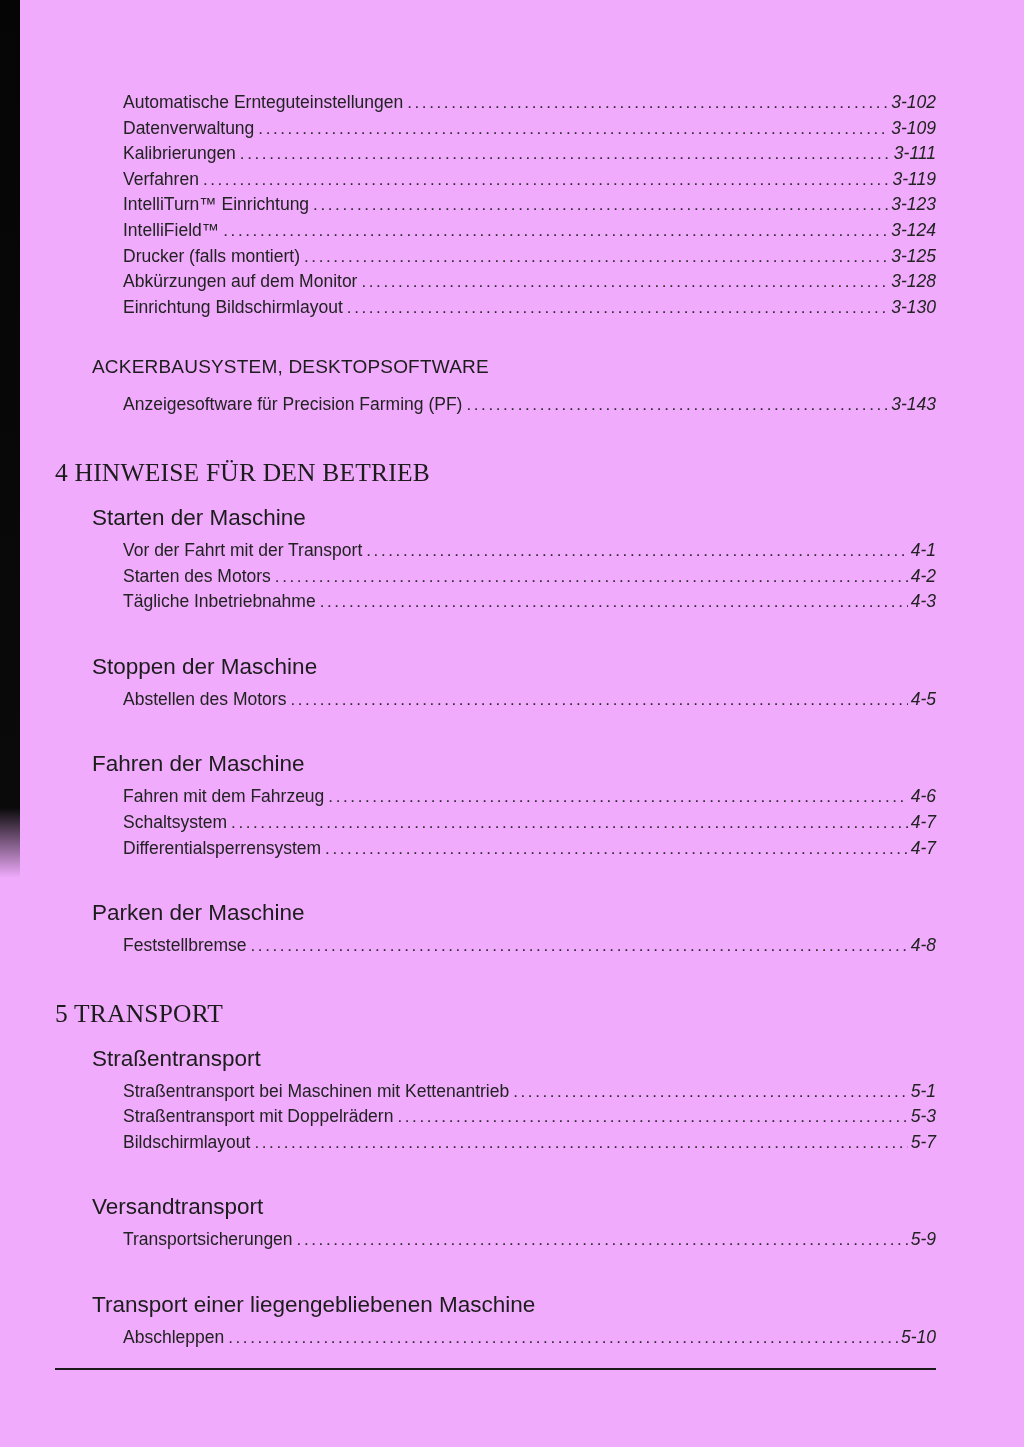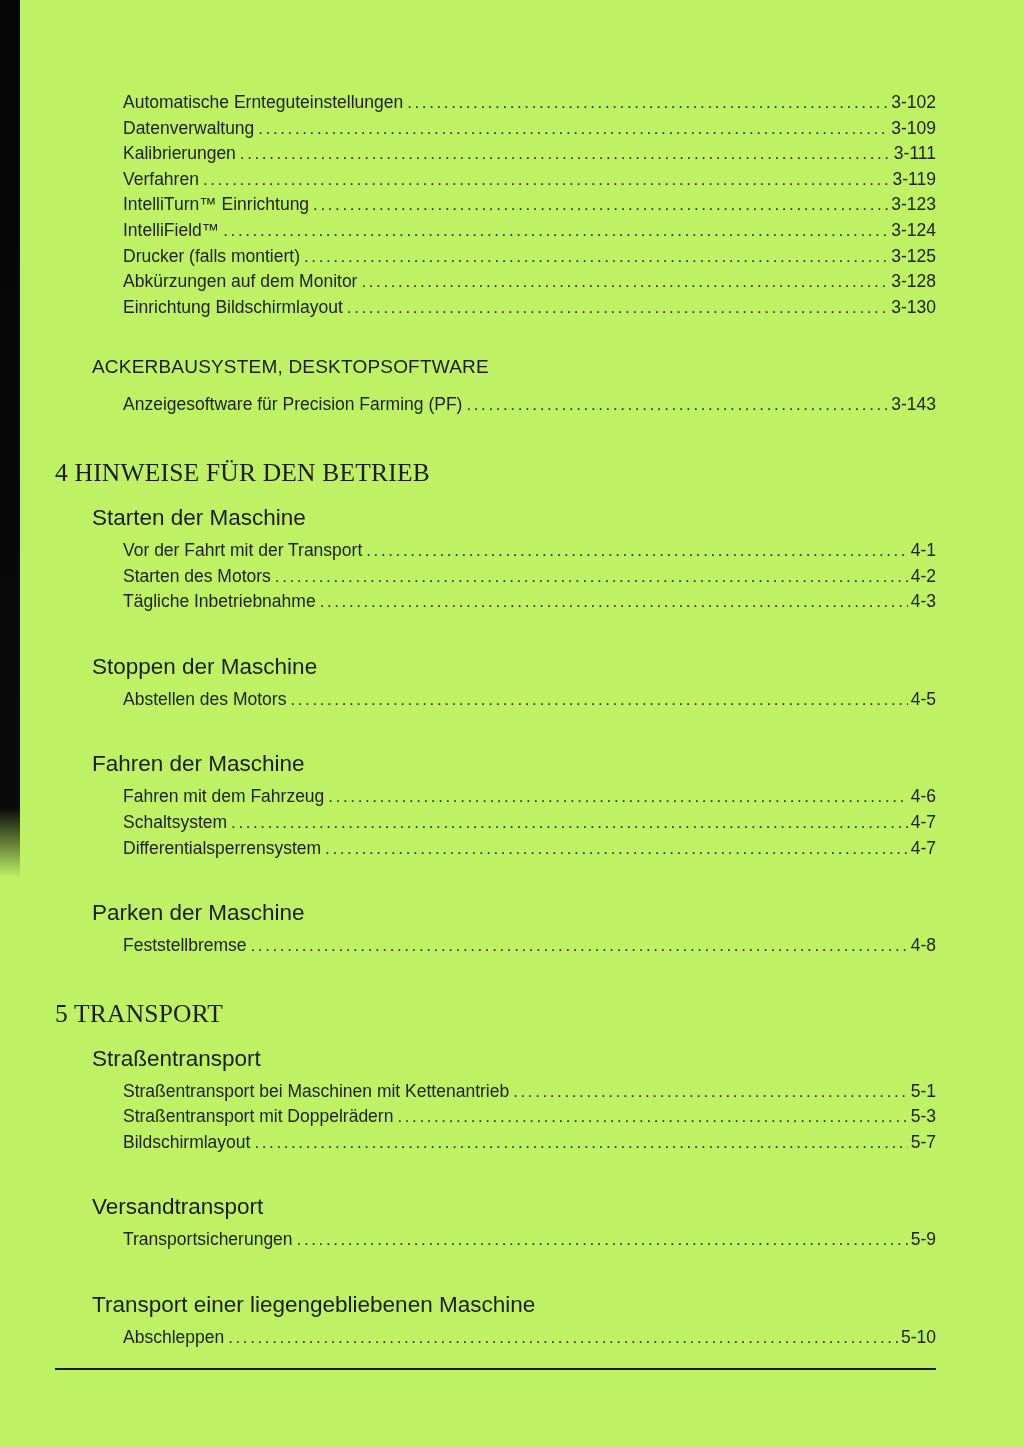--- a/index.html
+++ b/index.html
@@ -4,21 +4,21 @@
 <style>
   * { margin: 0; padding: 0; box-sizing: border-box; }
   html, body { background: #ffffff; }
   body {
     width: 1024px; height: 1447px;
     position: relative;
     overflow: hidden;
     font-family: "Liberation Sans", sans-serif;
     color: #1f1f1f;
   }
-  .page { position: absolute; inset: 0; background: #bef264; }
+  .page { position: absolute; inset: 0; background: #f0abfc; }
 
   
   .left-scan-bar {
     position: absolute; left: 0; top: 0;
     width: 20px; height: 878px;
     background: linear-gradient(to bottom, #050505 0%, #0a0a0a 92%, rgba(10,10,10,0) 100%);
   }
 
   .content {
     position: absolute;
@@ -42,21 +42,21 @@
     overflow: hidden;
     white-space: nowrap;
     margin: 0 3px 0 4px;
     color: #2a2a2a;
   }
   .toc-dots::after {
     content: "...................................................................................................................................................................................................";
     letter-spacing: 2.6px;
     font-size: 17px;
   }
-  .toc-page { white-space: nowrap; }
+  .toc-page { white-space: nowrap; font-style: italic; }
 
   
   .chapter-heading {
     font-size: 25.5px;
     line-height: 30px;
     color: #1c1c1c;
     margin: 40px 0 16px 0;
     letter-spacing: 0.2px;
     font-family: Liberation Serif, serif;
   }

